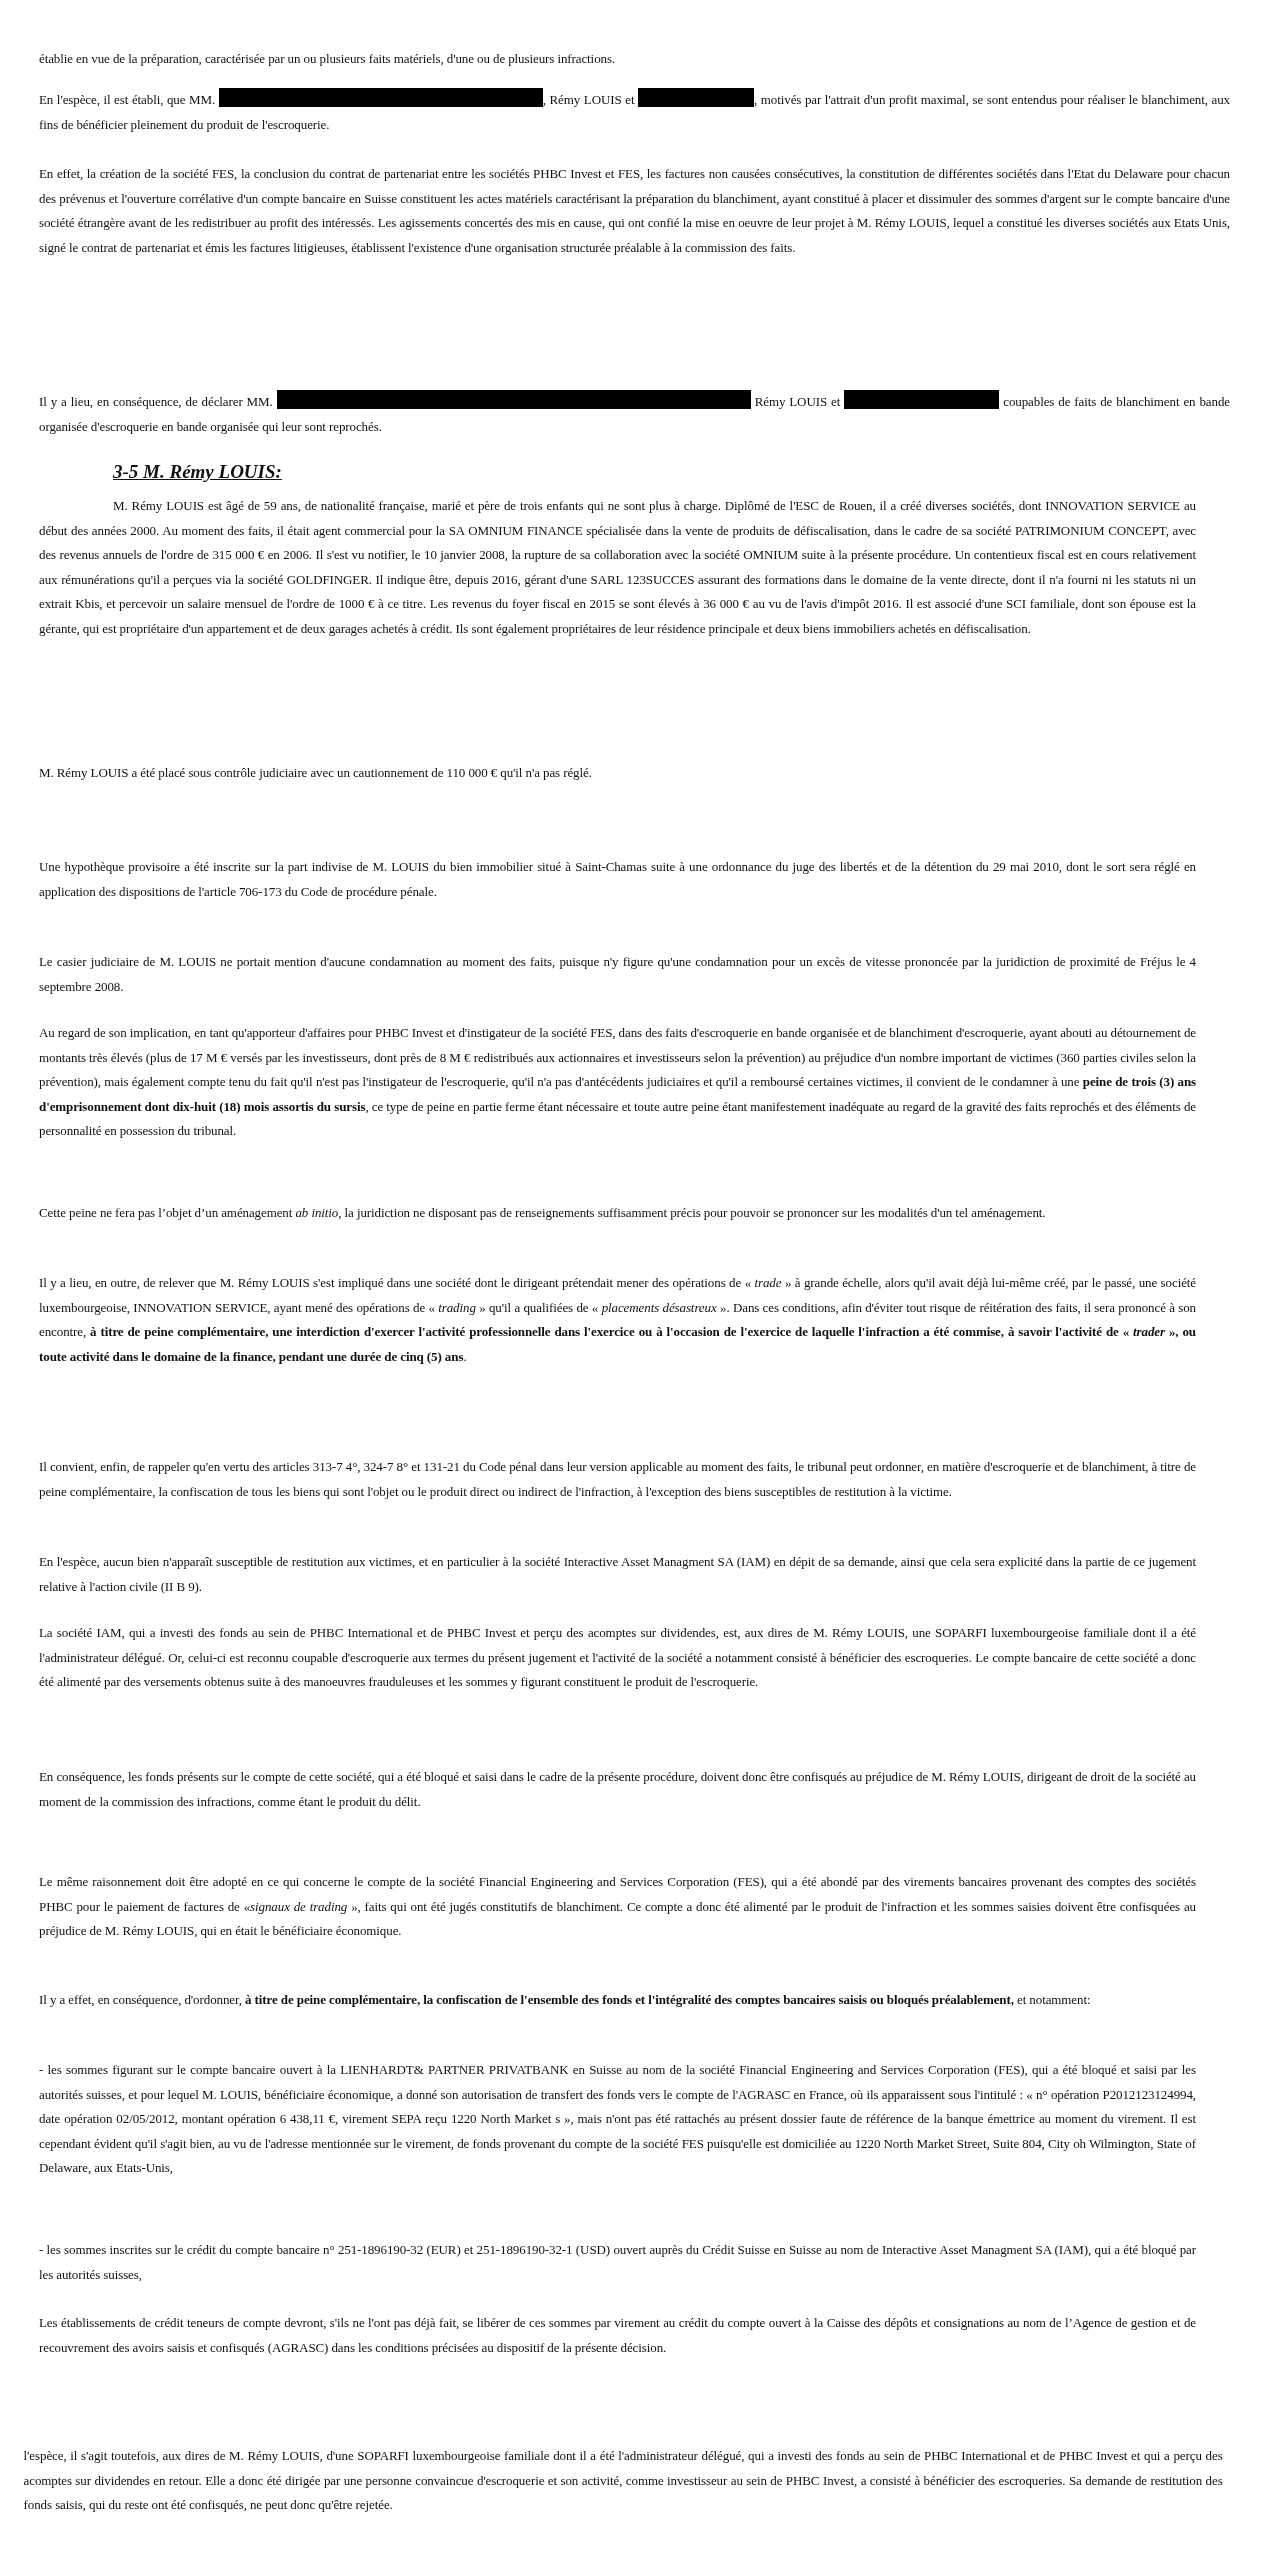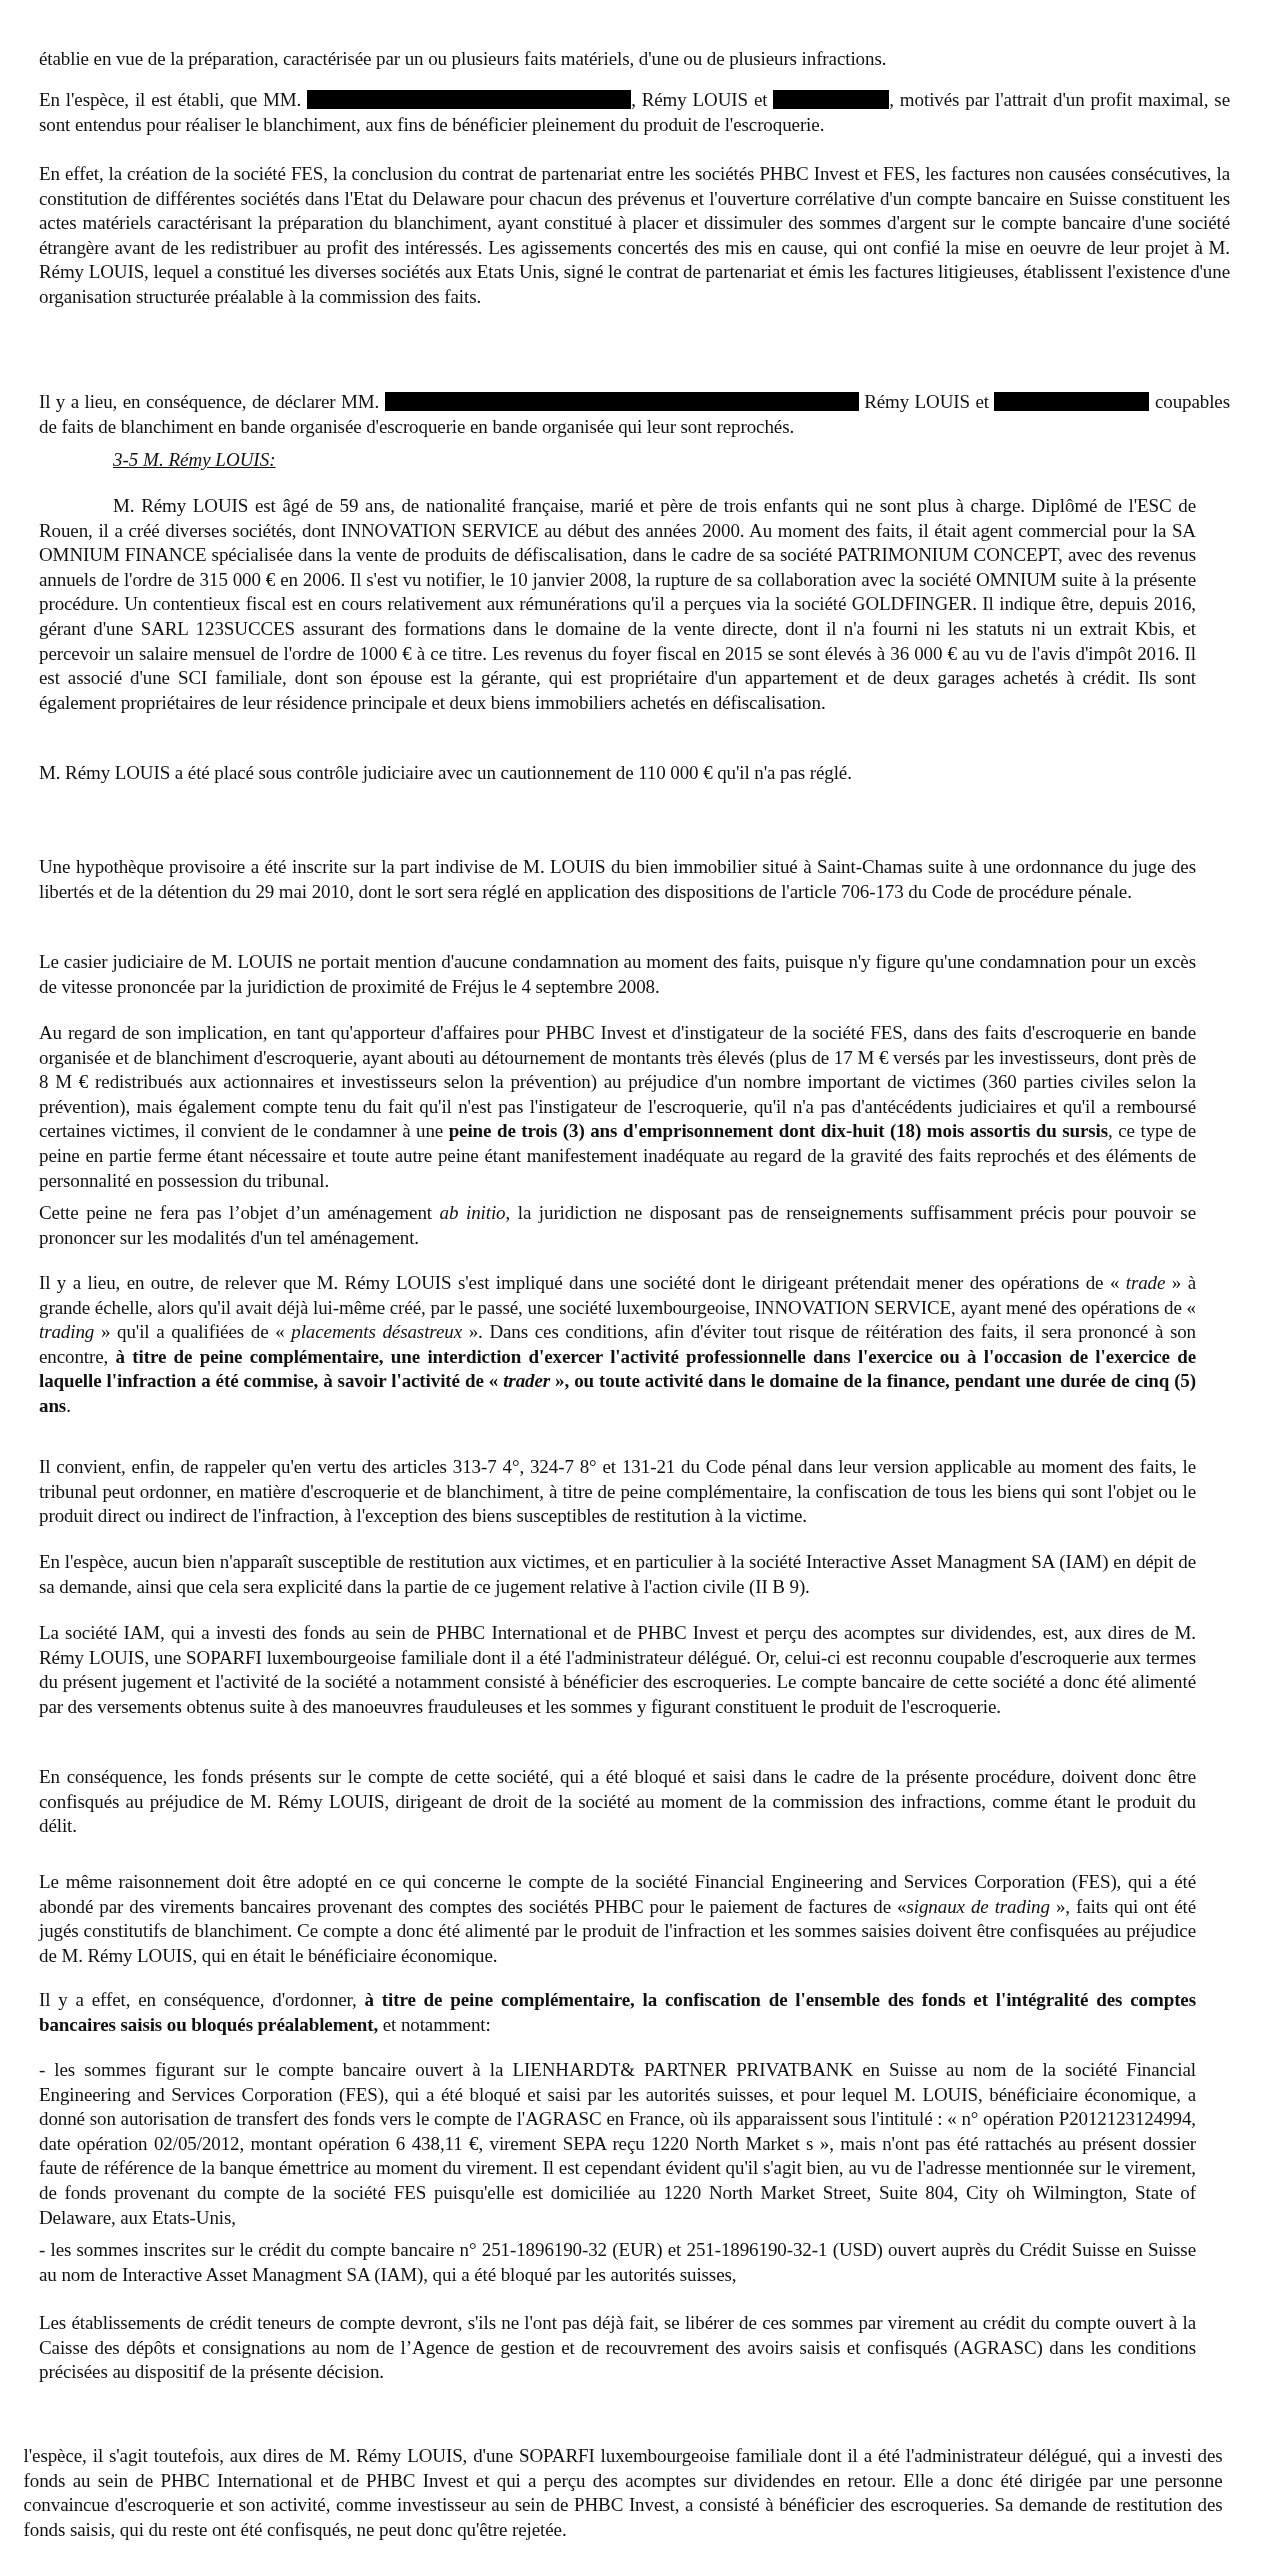--- a/index.html
+++ b/index.html
@@ -1,24 +1,24 @@
 <!DOCTYPE html>
 <html><head>
 <meta charset="utf-8">
 <style>
   html, body { margin: 0; padding: 0; background: #ffffff; }
   body { width: 1287px; height: 2576px; position: relative; overflow: hidden;
     font-family: "Liberation Serif", "DejaVu Serif", serif; color: #111; }
   .page { position: absolute; left: 0; top: 0; width: 1287px; }
-  .p { position: absolute; left: 39px; width: 1191px; font-size: 19px; line-height: 24.6px;
+  .p { position: absolute; left: 39px; width: 1191px; font-size: 13px; line-height: 24.6px;
     text-align: justify; text-align-last: left; margin: 0; letter-spacing: -0.1px; }
   .p.narrow { width: 1157px; }
   .p.indent { text-indent: 74px; }
-  .heading { position: absolute; left: 113px; font-size: 19px; font-style: italic; font-weight: normal;
-    text-decoration: underline; line-height: 24.6px; }
+  .heading { position: absolute; left: 113px; font-size: 19px; font-style: italic; font-weight: bold;
+    text-decoration: underline; line-height: 24.6px; margin-top: 12px; }
   .redact { display: inline-block; background: #000; height: 18.7px; vertical-align: -2.9px; }
   b { font-weight: bold; }
   i { font-style: italic; }
 </style>
 </head>
 <body>
 
 <div class="page">
 
   <p class="p" style="top:47px">établie en vue de la préparation, caractérisée par un ou plusieurs faits matériels, d'une ou de plusieurs infractions.</p>

